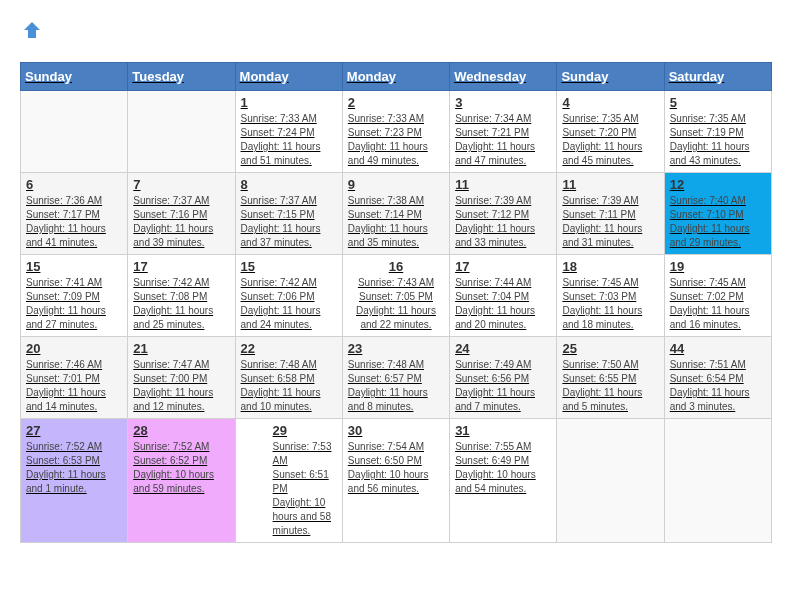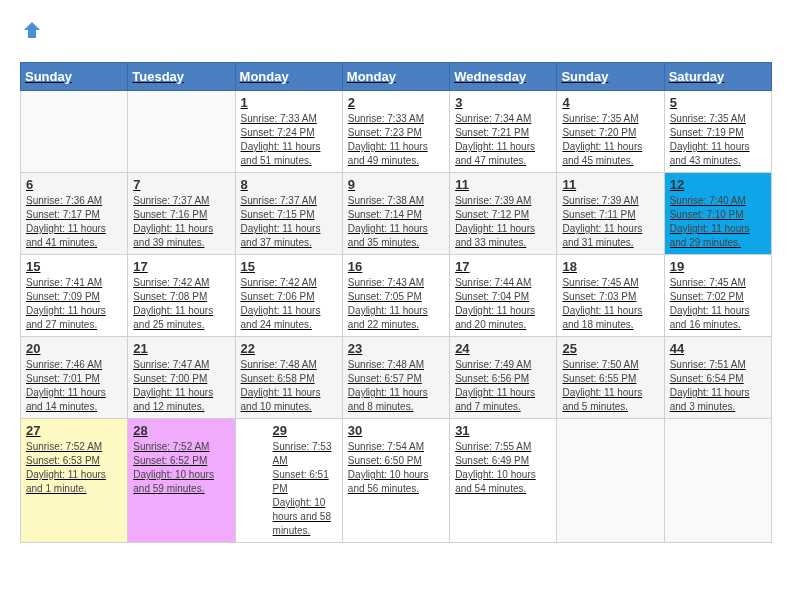--- a/index.html
+++ b/index.html
@@ -189,21 +189,21 @@
           <div class="day-info">Sunrise: 7:41 AM<br>Sunset: 7:09 PM<br>Daylight: 11 hours and 27 minutes.</div>
         </td>
         <td style="background-color: rgb(255, 255, 255);">
           <span class="day-number">17</span>
           <div class="day-info">Sunrise: 7:42 AM<br>Sunset: 7:08 PM<br>Daylight: 11 hours and 25 minutes.</div>
         </td>
         <td style="background-color: rgb(255, 255, 255);">
           <span class="day-number">15</span>
           <div class="day-info">Sunrise: 7:42 AM<br>Sunset: 7:06 PM<br>Daylight: 11 hours and 24 minutes.</div>
         </td>
-        <td style="background-color: rgb(255, 255, 255);">
+        <td style="background-color: rgb(255, 255, 255); text-align: center;">
           <span class="day-number">16</span>
           <div class="day-info">Sunrise: 7:43 AM<br>Sunset: 7:05 PM<br>Daylight: 11 hours and 22 minutes.</div>
         </td>
         <td style="background-color: rgb(255, 255, 255);">
           <span class="day-number">17</span>
           <div class="day-info">Sunrise: 7:44 AM<br>Sunset: 7:04 PM<br>Daylight: 11 hours and 20 minutes.</div>
         </td>
         <td style="background-color: rgb(255, 255, 255);">
           <span class="day-number">18</span>
           <div class="day-info">Sunrise: 7:45 AM<br>Sunset: 7:03 PM<br>Daylight: 11 hours and 18 minutes.</div>
@@ -237,21 +237,21 @@
         <td style="background-color: rgb(245, 245, 245);">
           <span class="day-number">25</span>
           <div class="day-info">Sunrise: 7:50 AM<br>Sunset: 6:55 PM<br>Daylight: 11 hours and 5 minutes.</div>
         </td>
         <td style="background-color: rgb(245, 245, 245);">
           <span class="day-number">44</span>
           <div class="day-info">Sunrise: 7:51 AM<br>Sunset: 6:54 PM<br>Daylight: 11 hours and 3 minutes.</div>
         </td>
       </tr>
       <tr>
-        <td style="background-color: #fef9c3;">
+        <td style="background-color: #c4b5fd;">
           <span class="day-number">27</span>
           <div class="day-info">Sunrise: 7:52 AM<br>Sunset: 6:53 PM<br>Daylight: 11 hours and 1 minute.</div>
         </td>
         <td style="background-color: #f0abfc;">
           <span class="day-number">28</span>
           <div class="day-info">Sunrise: 7:52 AM<br>Sunset: 6:52 PM<br>Daylight: 10 hours and 59 minutes.</div>
         </td>
         <td style="background-color: rgb(255, 255, 255); padding-left: 37px;">
           <span class="day-number">29</span>
           <div class="day-info">Sunrise: 7:53 AM<br>Sunset: 6:51 PM<br>Daylight: 10 hours and 58 minutes.</div>

